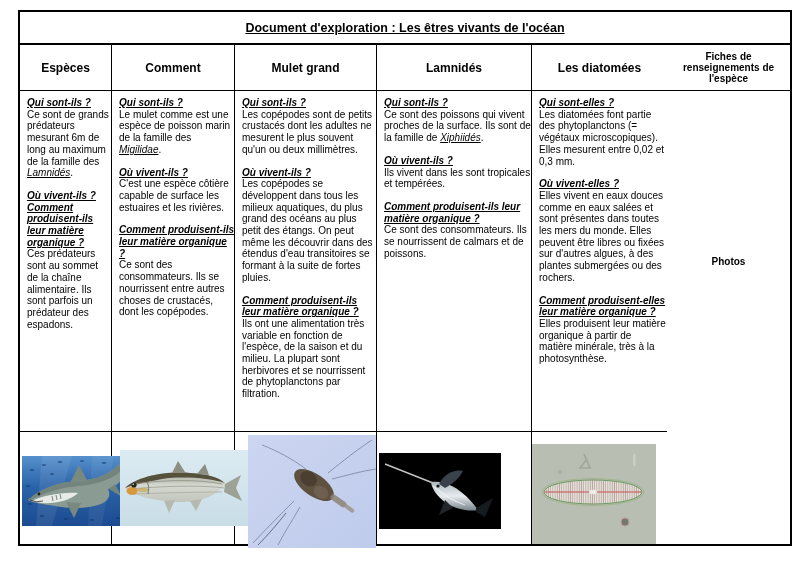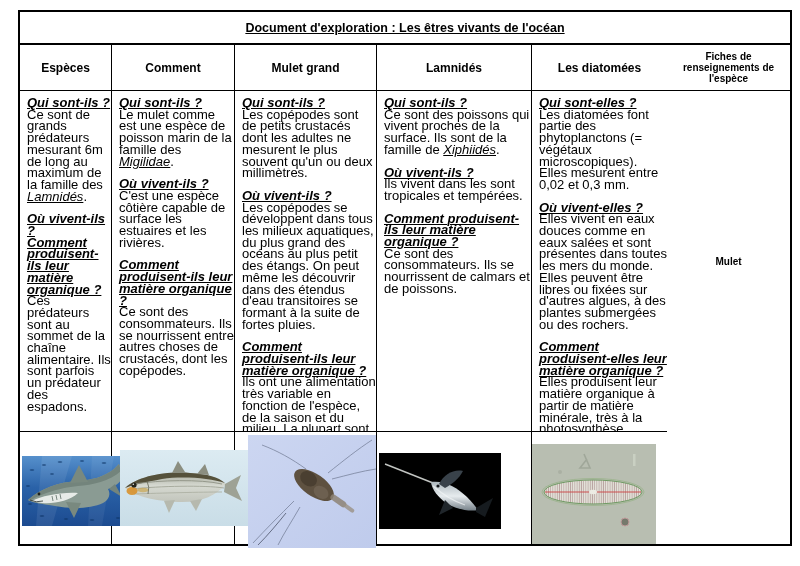--- a/index.html
+++ b/index.html
@@ -7,21 +7,21 @@
   .page { position:relative; width:800px; height:566px; background:#fff; overflow:hidden; }
   .doc-table { position:absolute; left:18px; top:10px; width:774px; border:2px solid #000; background:#fff; }
   .title-row { height:33px; border-bottom:2px solid #000; display:flex; align-items:center; justify-content:center; }
   .title { font-size:12.5px; font-weight:bold; text-decoration:underline; }
   .grid { display:grid; grid-template-columns:92px 123px 142px 155px 135px 124px; grid-template-rows:46px 341px 112px; }
   .c { border-right:1.5px solid #000; border-bottom:1.5px solid #000; }
   .lc { border-right:none; }
   .lr { border-bottom:none; }
   .hc { display:flex; align-items:center; justify-content:center; font-weight:bold; font-size:12px; text-align:center; }
   .rowlab { display:flex; align-items:center; justify-content:center; font-weight:bold; font-size:10px; text-align:center; padding:4px; }
-  .info { padding:6px 0 4px 7px; font-size:13px; line-height:11.7px; overflow:hidden; }
+  .info { padding:6px 0 4px 7px; font-size:10px; line-height:11.7px; overflow:hidden; }
   .q { font-weight:bold; font-style:italic; text-decoration:underline; text-decoration-thickness:1.2px; }
   .para { margin-bottom:11px; }
   .para.last { margin-bottom:0; }
   .sp { font-style:italic; text-decoration:underline; }
   .ul { }
   .pc { position:relative; }
   .photo { position:absolute; display:block; }
   .ph-shark   { left:2px;  top:24px; width:124px; height:70px; }
   .ph-mullet  { left:8px;  top:18px; width:128px; height:76px; }
   .ph-copepod { left:13px; top:3px;  width:128px; height:113px; z-index:3; }
@@ -98,21 +98,21 @@
       <div class="c info lc">
         <p class="q">Qui sont-elles ?</p>
         <p class="para"><span>Les diatomées font partie des phytoplanctons (= végétaux microscopiques). Elles mesurent entre 0,02 et 0,3 mm.</span></p>
         <p class="q">Où vivent-elles ?</p>
         <p class="para"><span>Elles vivent en eaux douces comme en eaux salées et sont présentes dans toutes les mers du monde. Elles peuvent être libres ou fixées sur d'autres algues, à des plantes submergées ou des rochers.</span></p>
         <p class="q">Comment produisent-elles leur matière organique ?</p>
         <p class="para last"><span>Elles produisent leur matière organique à partir de </span><span class="ul">matière minérale</span><span>, très à la photosynthèse.</span></p>
       </div>
 
       <div class="c rowlab lr">
-          <span>Mulet</span>
+          <span>Photos</span>
         </div>
 
       <div class="c pc lr">
         <svg class="photo ph-shark" viewBox="0 0 124 70" preserveAspectRatio="none">
           <defs>
             <linearGradient id="sea" x1="0" y1="0" x2="0" y2="1">
               <stop offset="0" stop-color="#5690cc"></stop>
                 <stop offset="0.45" stop-color="#2a62a8"></stop>
                 <stop offset="1" stop-color="#1c4b90"></stop>
             </linearGradient>

